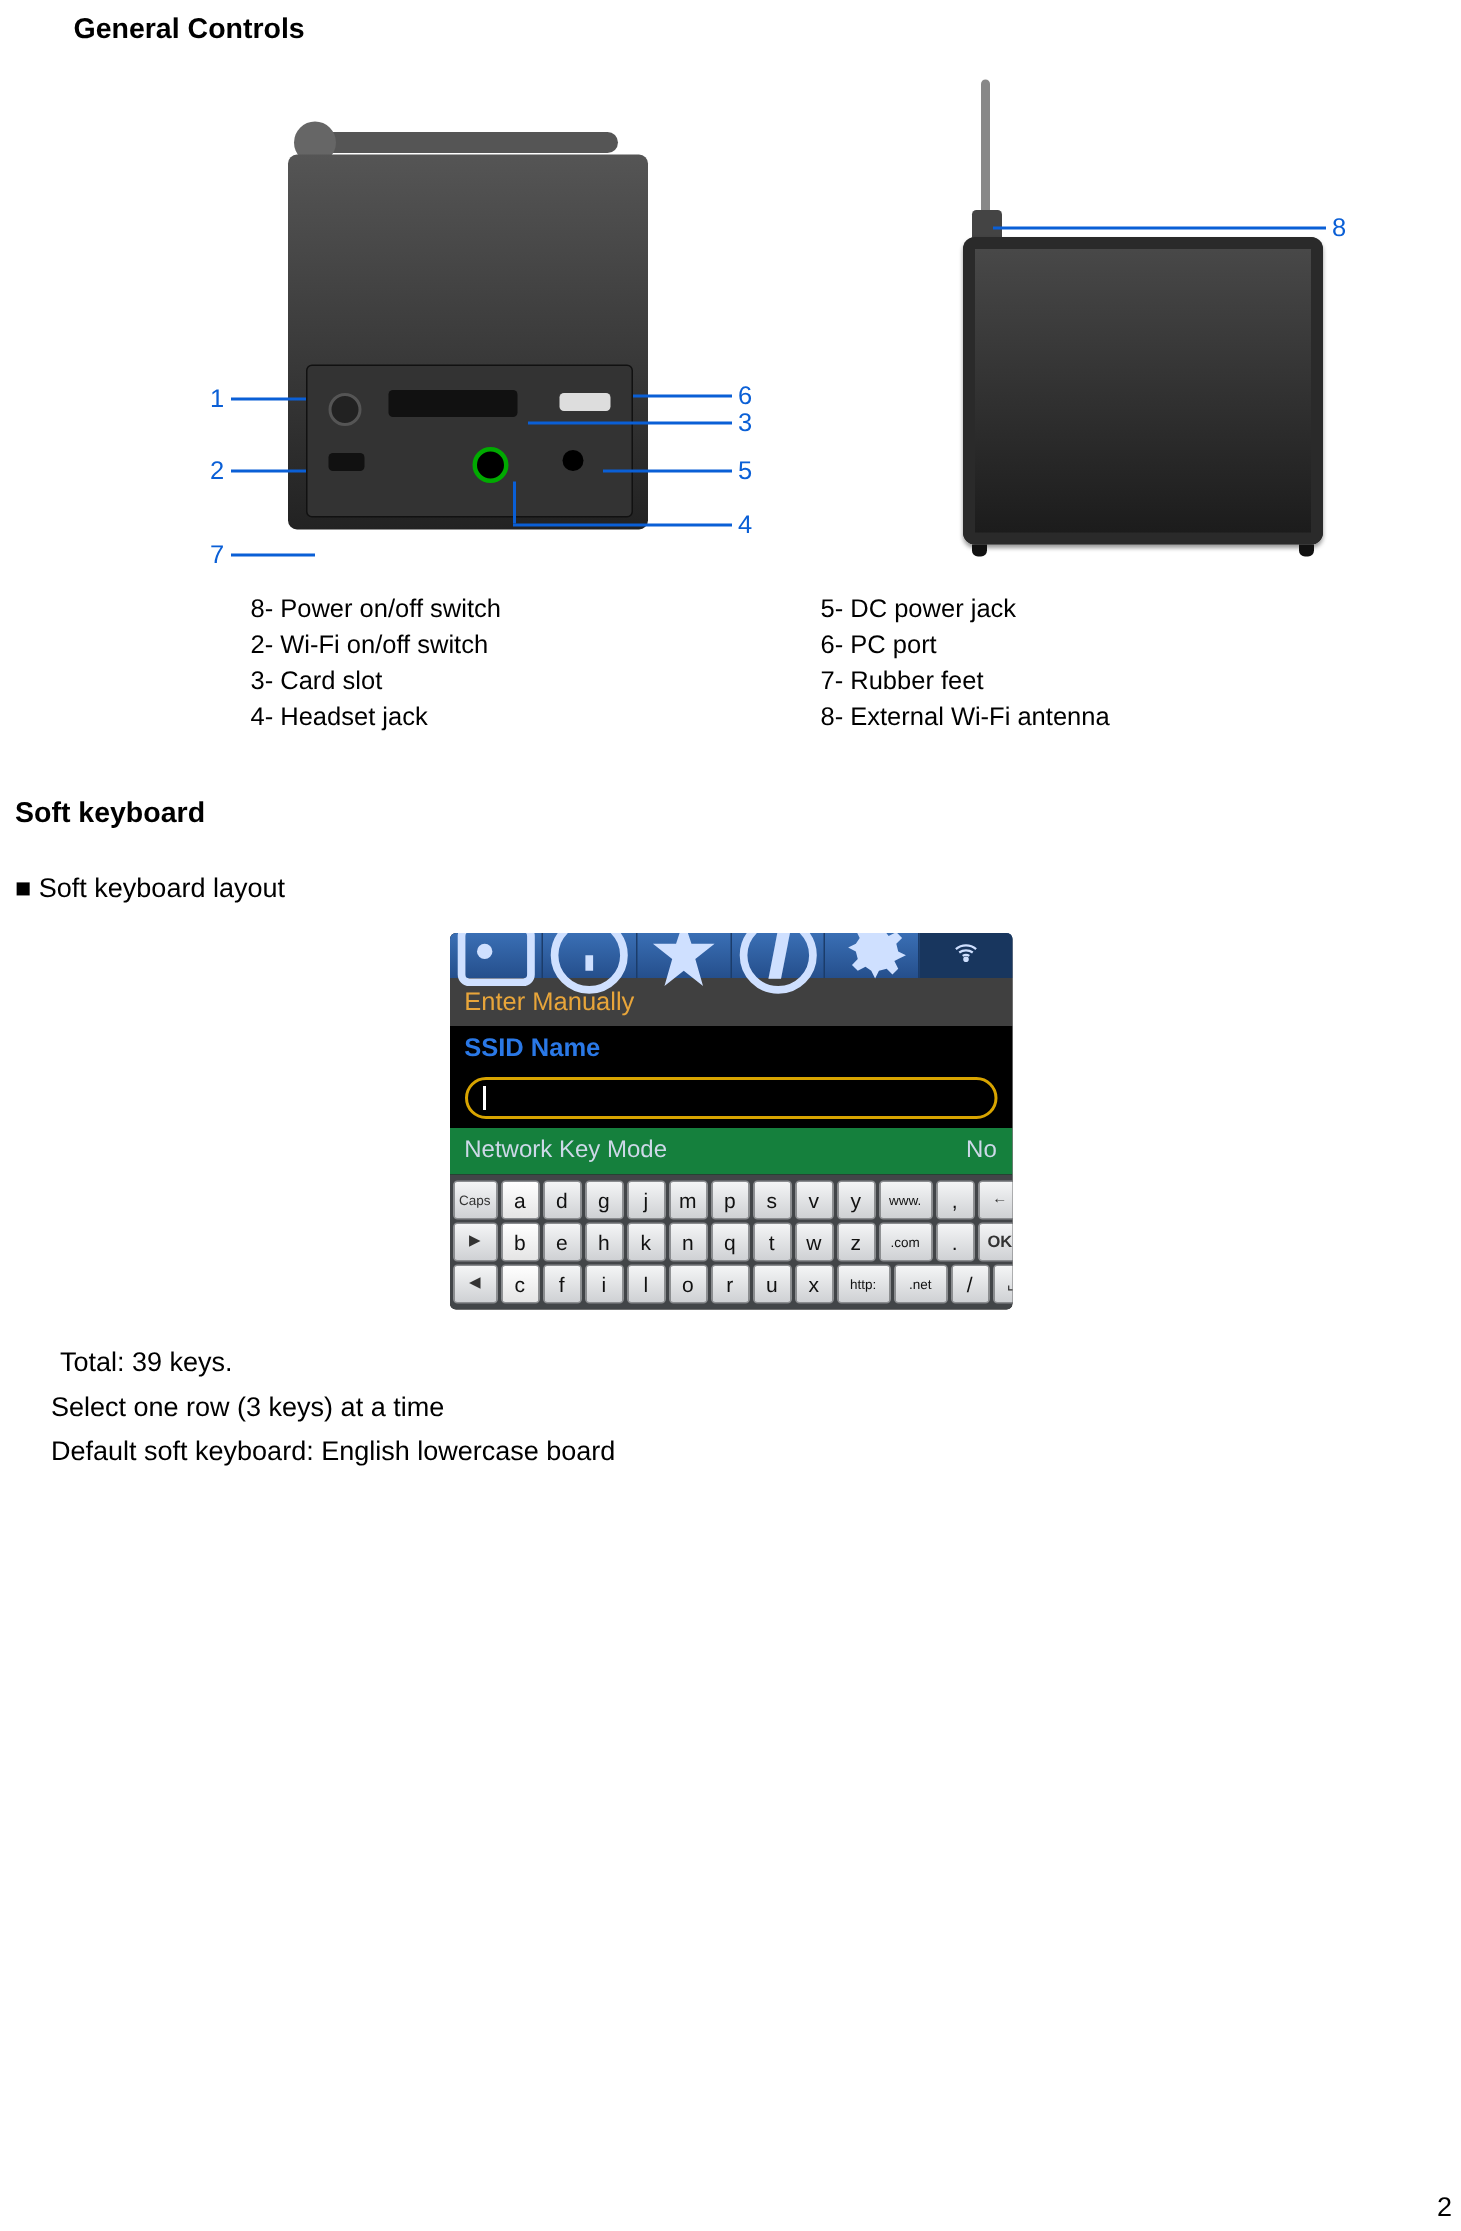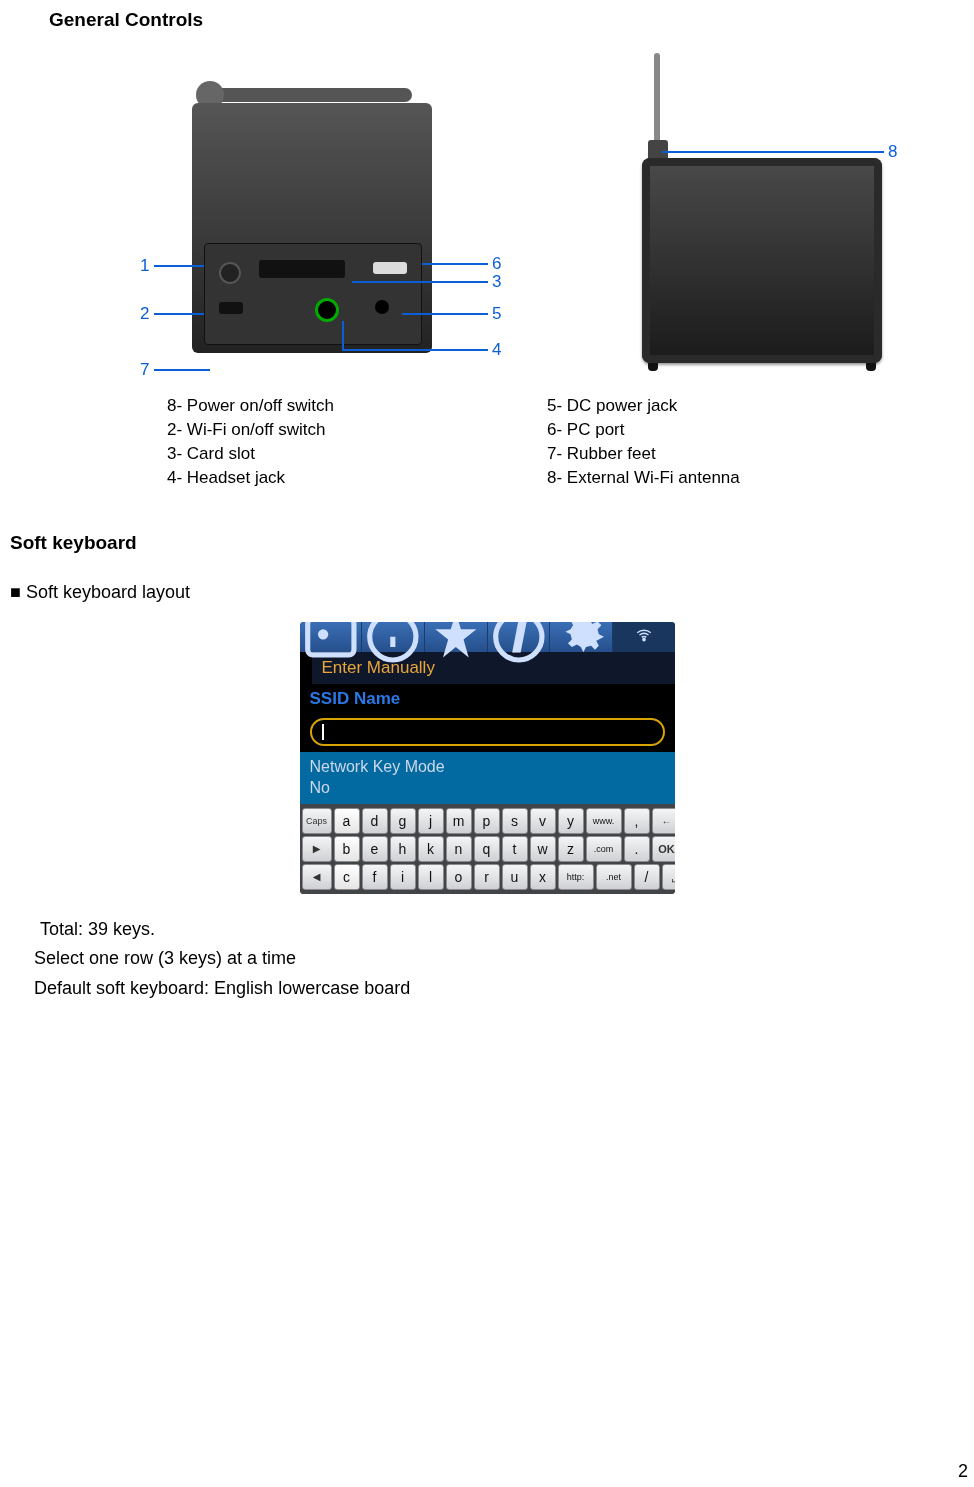--- a/index.html
+++ b/index.html
@@ -120,32 +120,32 @@
     background: linear-gradient(#3a6fb5,#254f8c);
     display:flex; align-items:stretch;
   }
   .kb-top .tab {
     flex:1; display:flex; align-items:center; justify-content:center;
     color:#cfe0ff; border-right:1px solid #1b3c6a;
   }
   .kb-top .tab:last-child { border-right:none; background:#18365e; }
   .wifi-icon svg { width:18px; height:18px; }
   .kb-title {
-    background:#0f172a; color:#e8a53a; padding:5px 10px; font-size:17px;margin-left:12px;
+    background:#404040; color:#e8a53a; padding:5px 10px; font-size:17px;
   }
   .kb-label { background:#000; color:#2a78e6; padding:4px 10px; font-size:17px; font-weight:bold; }
   .kb-field-row { background:#000; padding:4px 10px 6px; }
   .kb-field {
     border:2px solid #d8a400; border-radius:14px; height:24px;
     background:#000; position:relative;
   }
   .kb-field .cursor { position:absolute; left:10px; top:4px; width:2px; height:16px; background:#fff; }
   .kb-mode {
-    background:#0369a1; color:#cdd8e8; display:flex; justify-content:space-between;
-    padding:5px 10px; font-size:16px;flex-direction:column;
+    background:#15803d; color:#cdd8e8; display:flex; justify-content:space-between;
+    padding:5px 10px; font-size:16px;
   }
   .kb-rows { background:#424548; padding:2px; }
   .kb-row { display:flex; gap:2px; margin:2px 0; }
   .key {
     background: linear-gradient(#f4f5f6,#cfd1d4);
     border:1px solid #8a8c8f;
     border-radius:3px;
     height:24px; line-height:24px;
     text-align:center;
     font-size:14px; color:#111;

